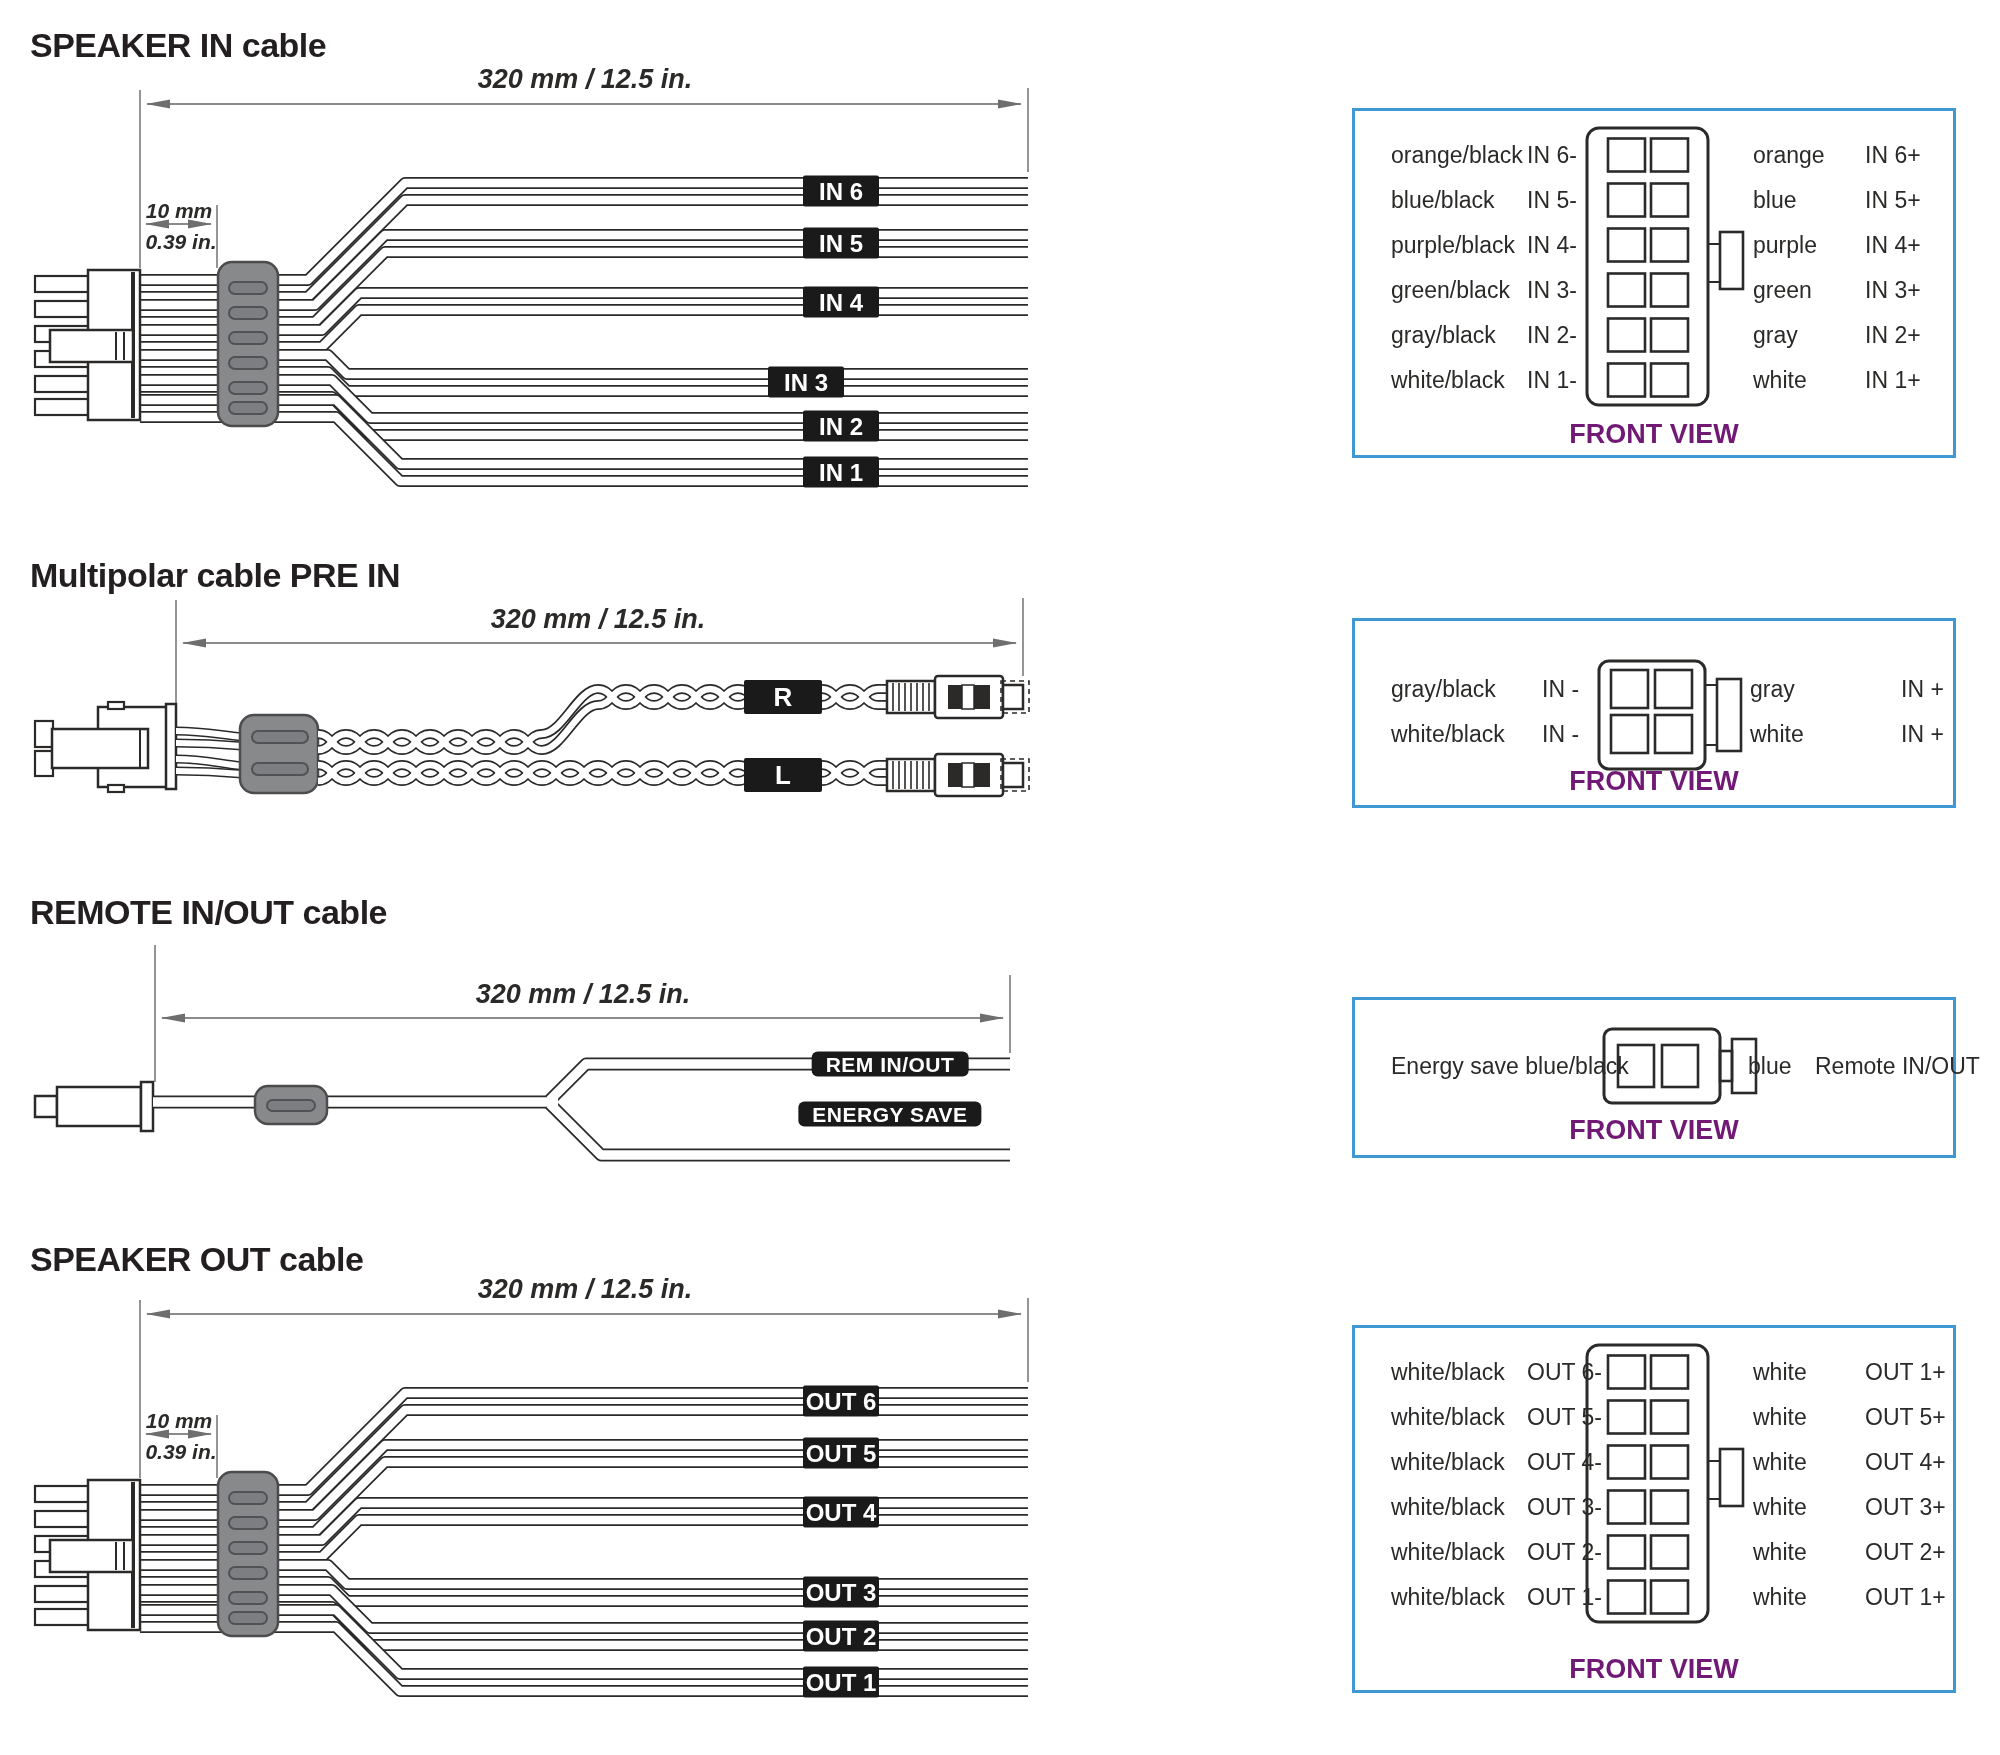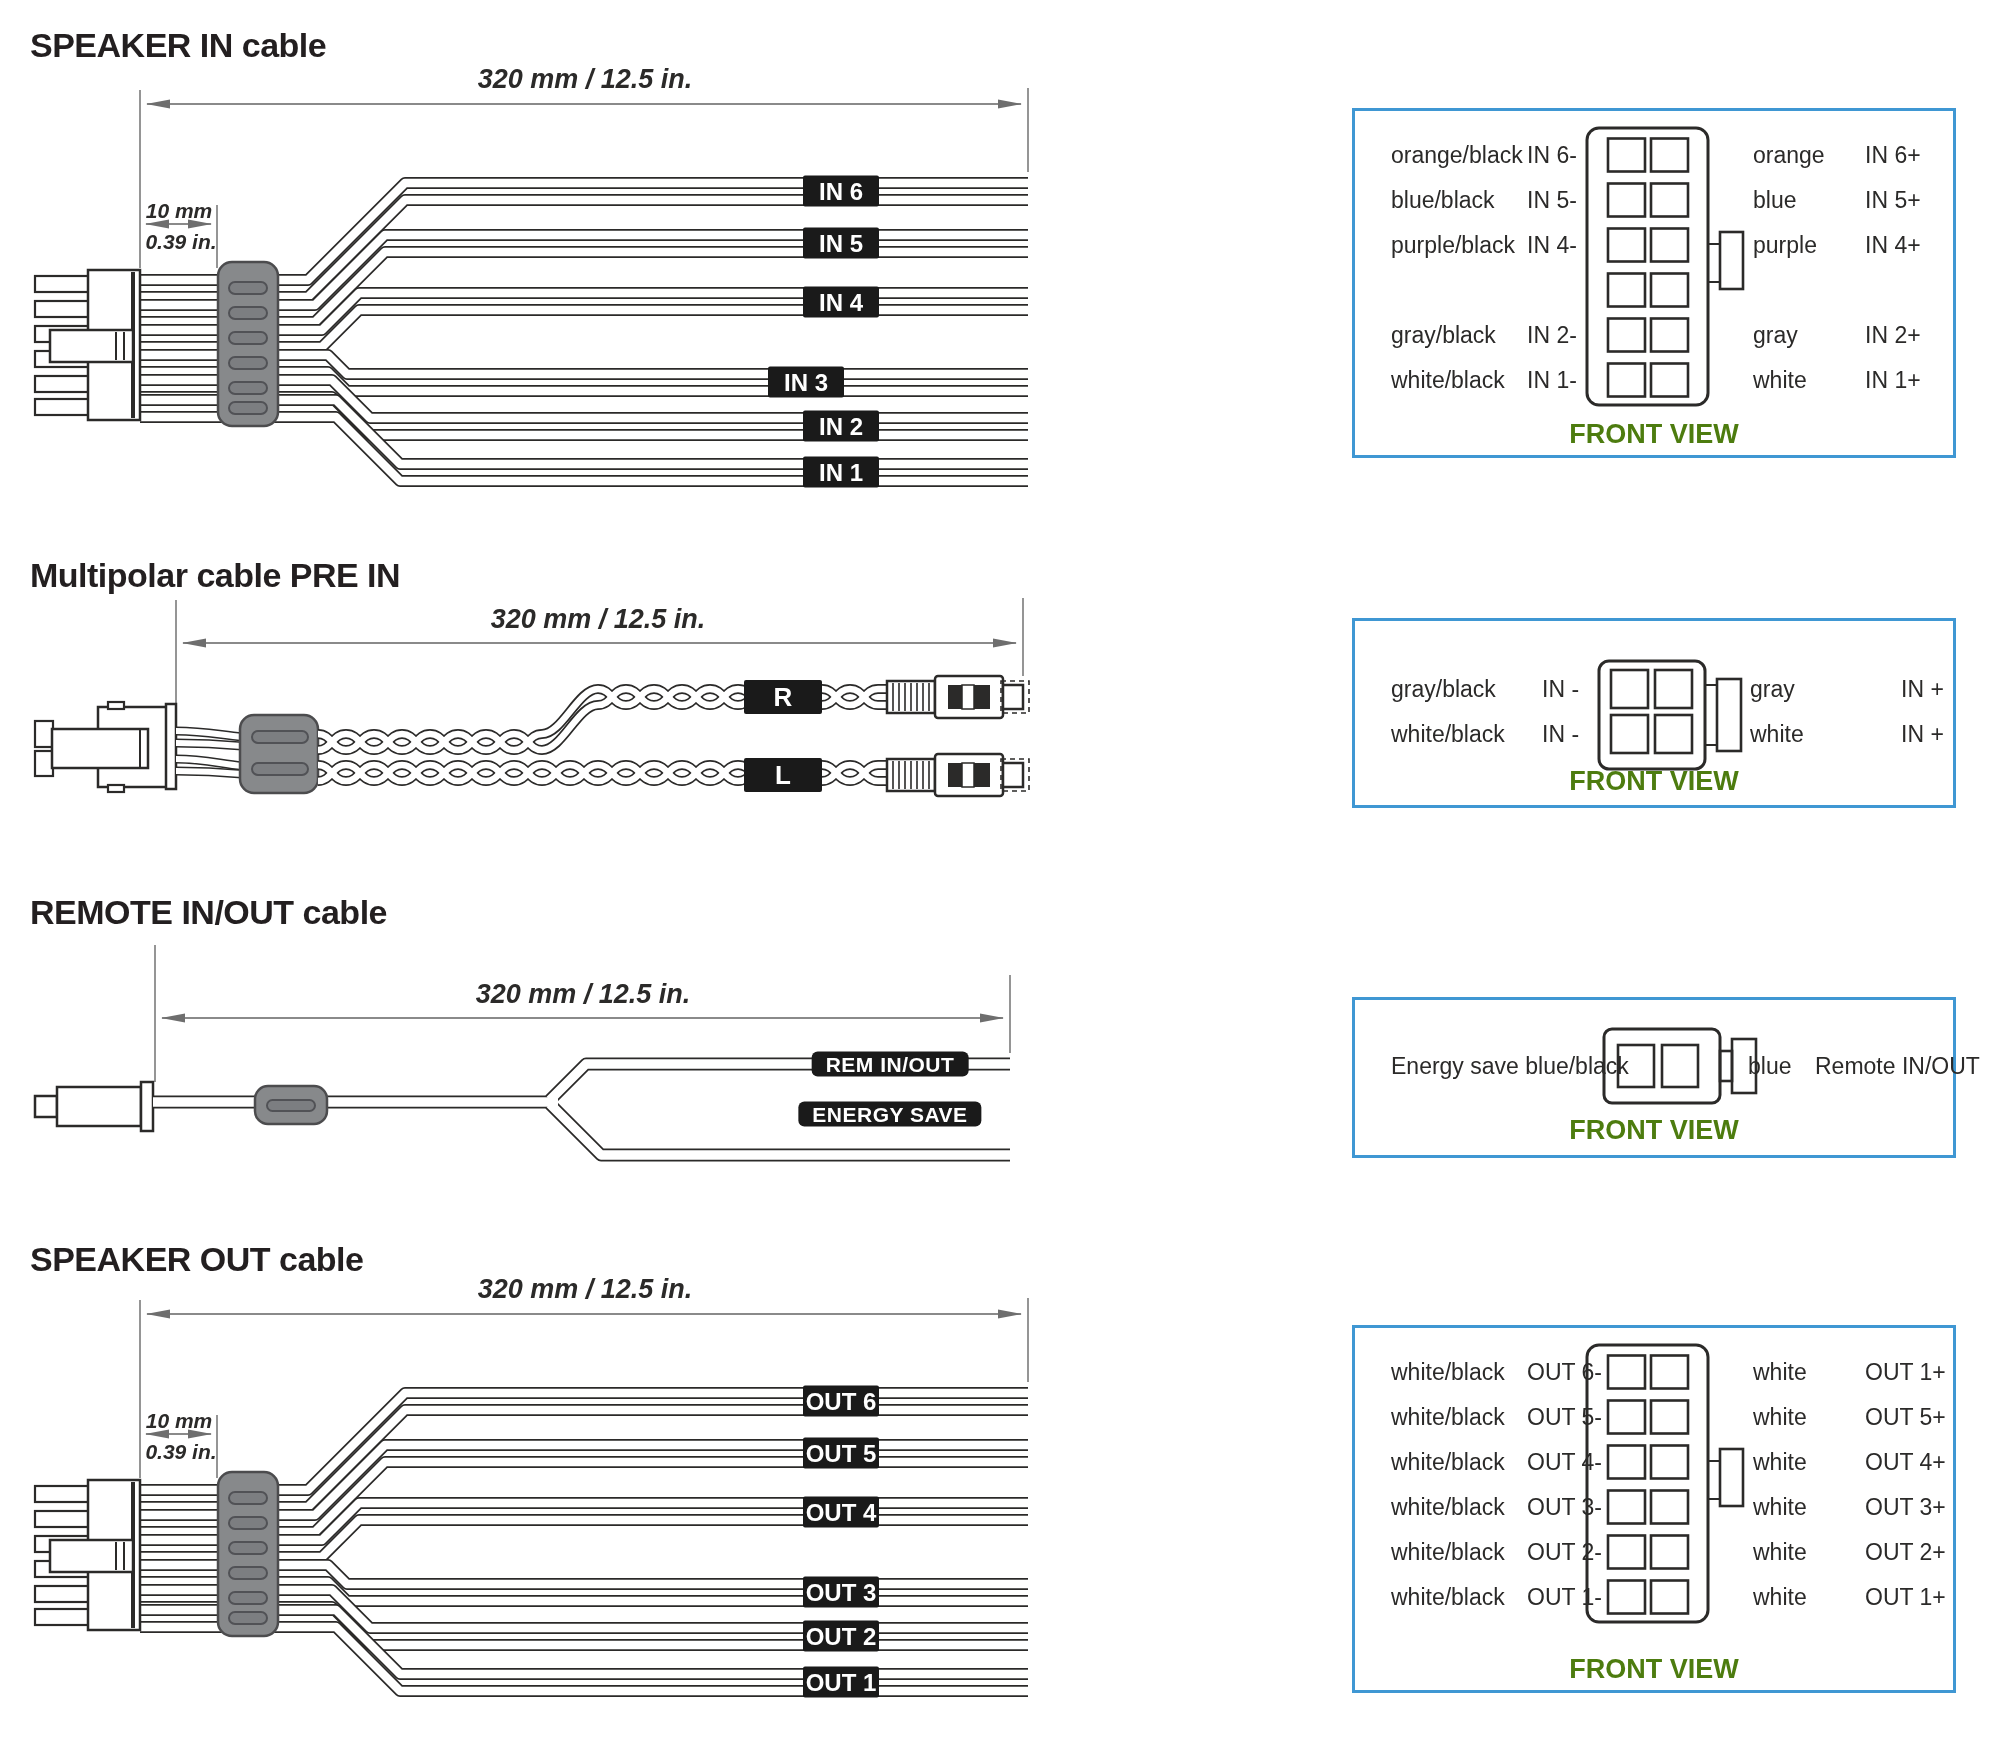--- a/index.html
+++ b/index.html
@@ -11,21 +11,21 @@
   .chip{position:absolute;background:#1a1a1a;color:#fff;font-weight:bold;display:flex;align-items:center;justify-content:center;border-radius:2px;transform:translate(-50%,-50%);white-space:nowrap;}
   .chip.big{width:76px;height:31px;font-size:24px;}
   .chip.rl{width:78px;height:34px;font-size:26px;}
   .chip.slim{height:25px;font-size:21px;padding:0 14px;border-radius:6px;letter-spacing:.5px;}
   .pbox{position:absolute;border:3px solid #3f97d3;background:#fff;box-sizing:border-box;}
   .prow{position:absolute;left:0;right:0;height:28px;}
   .prow span{position:absolute;font-size:23px;line-height:28px;white-space:nowrap;color:#2b2a29;}
   .c1{left:24px;margin-left:12px;} .c2{left:172px;} .c3{left:398px;} .c4{left:510px;}
   .b2 .c2{left:187px;} .b2 .c3{left:395px;} .b2 .c4{left:546px;}
   .b3 .c3{left:393px;} .b3 .c4{left:460px;}
-  .fv{position:absolute;left:0;right:0;text-align:center;font-weight:bold;font-size:27px;color:#4d7c0f;}
+  .fv{position:absolute;left:0;right:0;text-align:center;font-weight:bold;font-size:27px;color:#701a75;}
   .csvg{position:absolute;}
   
   .ol{fill:#fff;stroke:#2b2a29;stroke-width:2.5;}
   .ol2{fill:#fff;stroke:#2b2a29;stroke-width:2.2;}
   .ln{stroke:#2b2a29;fill:none;}
   .diml{stroke:#8a8a8a;stroke-width:1.8;fill:none;}
   .wd{stroke:#2b2a29;stroke-width:12;fill:none;stroke-linejoin:round;}
   .ww{stroke:#fff;stroke-width:8.5;fill:none;stroke-linejoin:round;}
   .wd3{stroke:#2b2a29;stroke-width:13;fill:none;stroke-linejoin:round;}
   .ww3{stroke:#fff;stroke-width:9.5;fill:none;stroke-linejoin:round;}
@@ -259,20 +259,26 @@
       <span class="c2">IN 5-</span>
       <span class="c3">blue</span>
       <span class="c4">IN 5+</span>
     </div>
   <div class="prow" style="top:120px">
       <span class="c1">purple/black</span>
       <span class="c2">IN 4-</span>
       <span class="c3">purple</span>
       <span class="c4">IN 4+</span>
     </div>
+  <div class="prow" style="top:165px">
+      <span class="c1">green/black</span>
+      <span class="c2">IN 3-</span>
+      <span class="c3">green</span>
+      <span class="c4">IN 3+</span>
+    </div>
   <div class="prow" style="top:210px">
       <span class="c1">gray/black</span>
       <span class="c2">IN 2-</span>
       <span class="c3">gray</span>
       <span class="c4">IN 2+</span>
     </div>
   <div class="prow" style="top:255px">
       <span class="c1">white/black</span>
       <span class="c2">IN 1-</span>
       <span class="c3">white</span>

